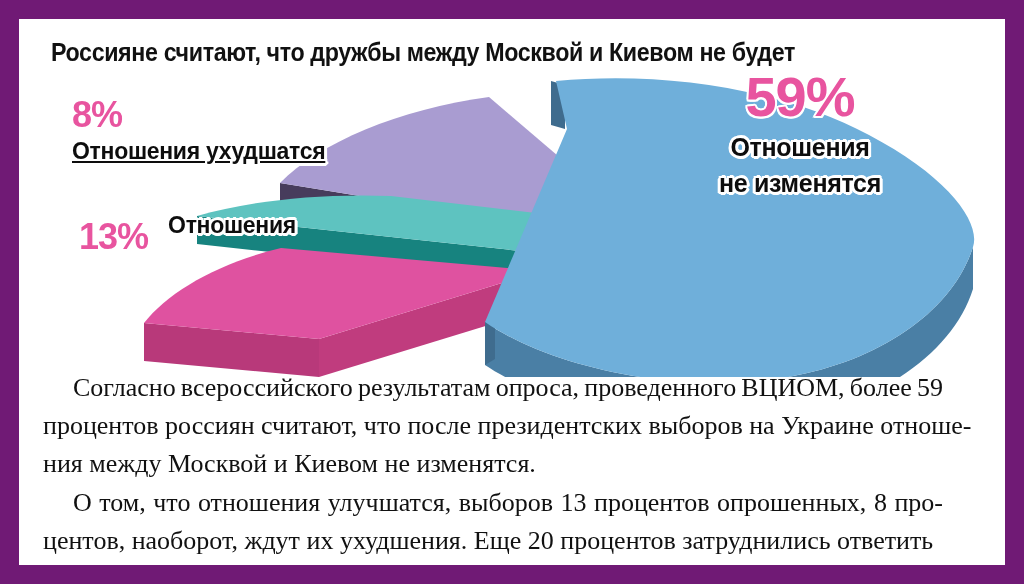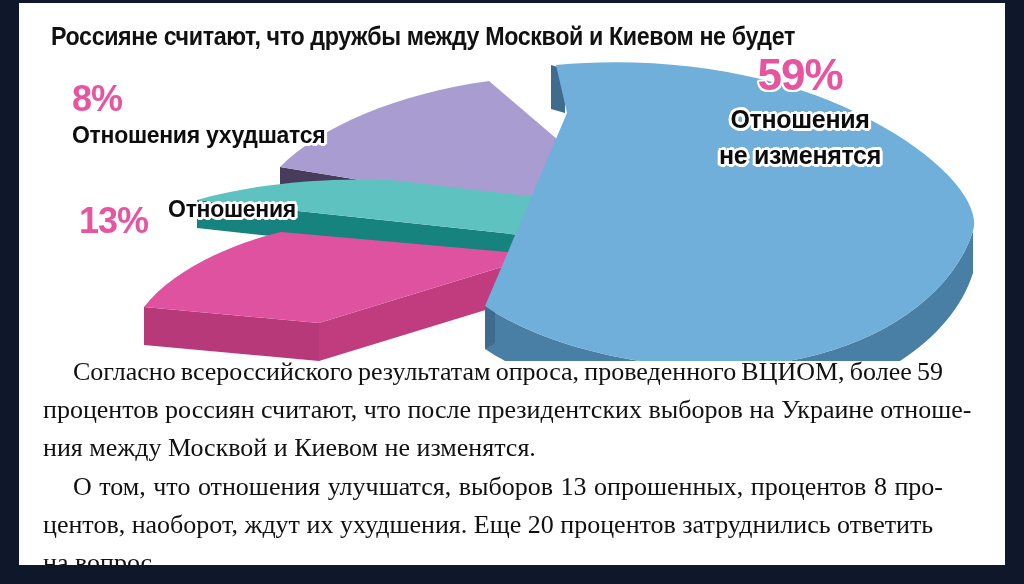--- a/index.html
+++ b/index.html
@@ -5,22 +5,22 @@
   html,body{margin:0;padding:0;}
   body{
     width:1024px;height:584px;overflow:hidden;
     background:#fbe6b8;
     font-family:"Liberation Sans","DejaVu Sans",sans-serif;
   }
   #infographic{
     position:relative;
     width:1024px;height:584px;
     box-sizing:border-box;
-    padding:3px 19px 19px 19px;
-    background:#0f172a;
+    padding:19px 19px 19px 19px;
+    background:#701a75;
   }
   #canvas{
     position:relative;
     width:100%;height:100%;
     background:#ffffff;
     overflow:hidden;
   }
 
   
   #chart-title{
@@ -67,30 +67,30 @@
     letter-spacing:-0.3px;
     text-shadow:
       2.5px 0 0 #fff,-2.5px 0 0 #fff,0 2.5px 0 #fff,0 -2.5px 0 #fff,
       2px 2px 0 #fff,-2px 2px 0 #fff,2px -2px 0 #fff,-2px -2px 0 #fff,
       3px 1px 0 #fff,-3px 1px 0 #fff,1px 3px 0 #fff,1px -3px 0 #fff;
   }
 
   
   #callout-worsen{left:53px;top:78px;}
   #callout-worsen .pct{font-size:36px;}
-  #callout-worsen .lbl{margin-top:6px;font-size:23px;white-space:nowrap;}
+  #callout-worsen .lbl{margin-top:6px;font-size:23px;white-space:nowrap;text-decoration:underline;}
 
   
   #callout-improve{left:60px;top:194px;display:flex;align-items:flex-start;gap:20px;}
   #callout-improve .pct{font-size:36px;padding-top:6px;}
   #callout-improve .lbl{font-size:23px;}
 
   
   #callout-unchanged{left:666px;top:50px;text-align:center;width:230px;}
-  #callout-unchanged .pct{font-size:44px;}
+  #callout-unchanged .pct{font-size:56px;}
   #callout-unchanged .lbl{margin-top:8px;font-size:25px;}
 
   
   #body-copy{
     position:absolute;
     left:24px;top:350px;
     width:900px;
     font-size:26px;
     color:#111111;
     line-height:1.47;
@@ -205,22 +205,22 @@
 
       <p>
         <span class="line just">
           <span class="indent">О</span>
           <span>том,</span>
           <span>что</span>
           <span>отношения</span>
           <span>улучшатся,</span>
           <span>выборов</span>
           <span>13</span>
+          <span>процентов</span>
           <span>опрошенных,</span>
-          <span>процентов</span>
           <span>8</span>
           <span>про-</span>
         </span>
         <span class="line">центов, наоборот, ждут их ухудшения. Еще 20 процентов затруднились ответить</span>
         <span class="line">на вопрос.</span>
       </p>
 
     </div>
 
   </div>

